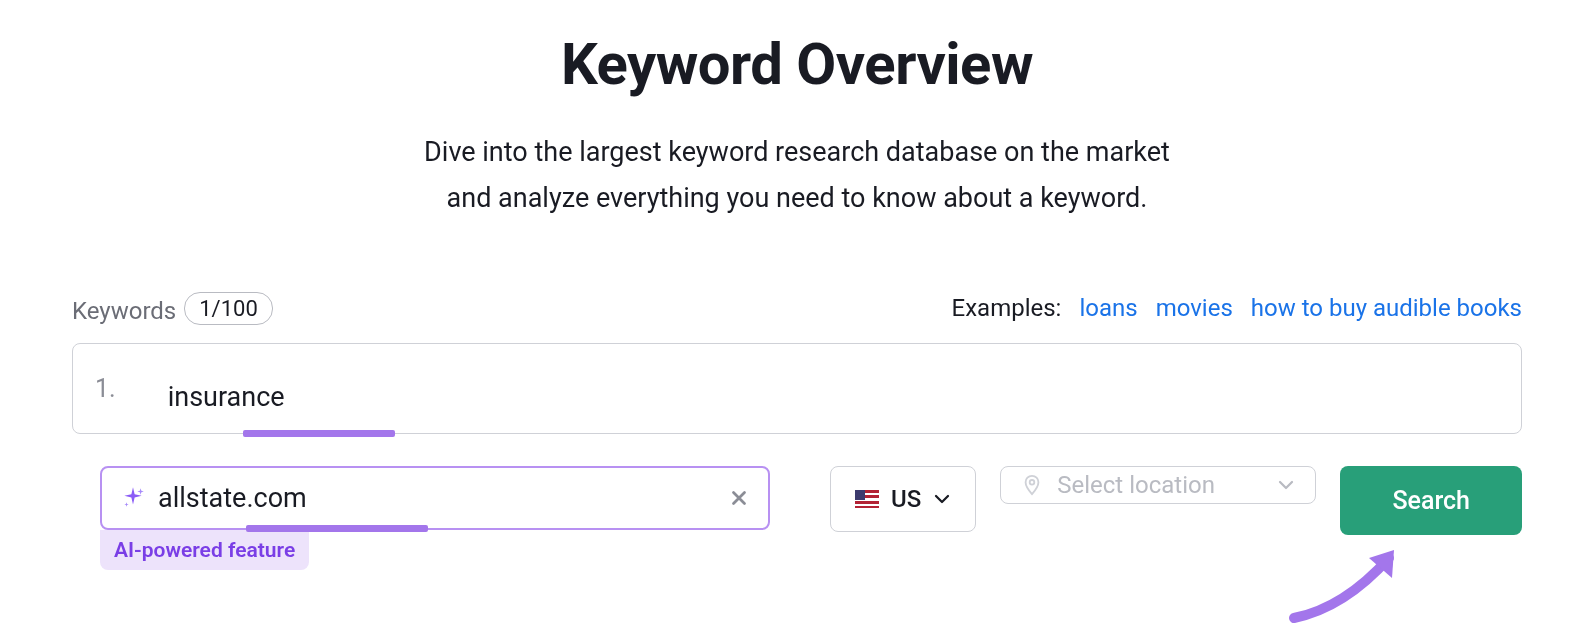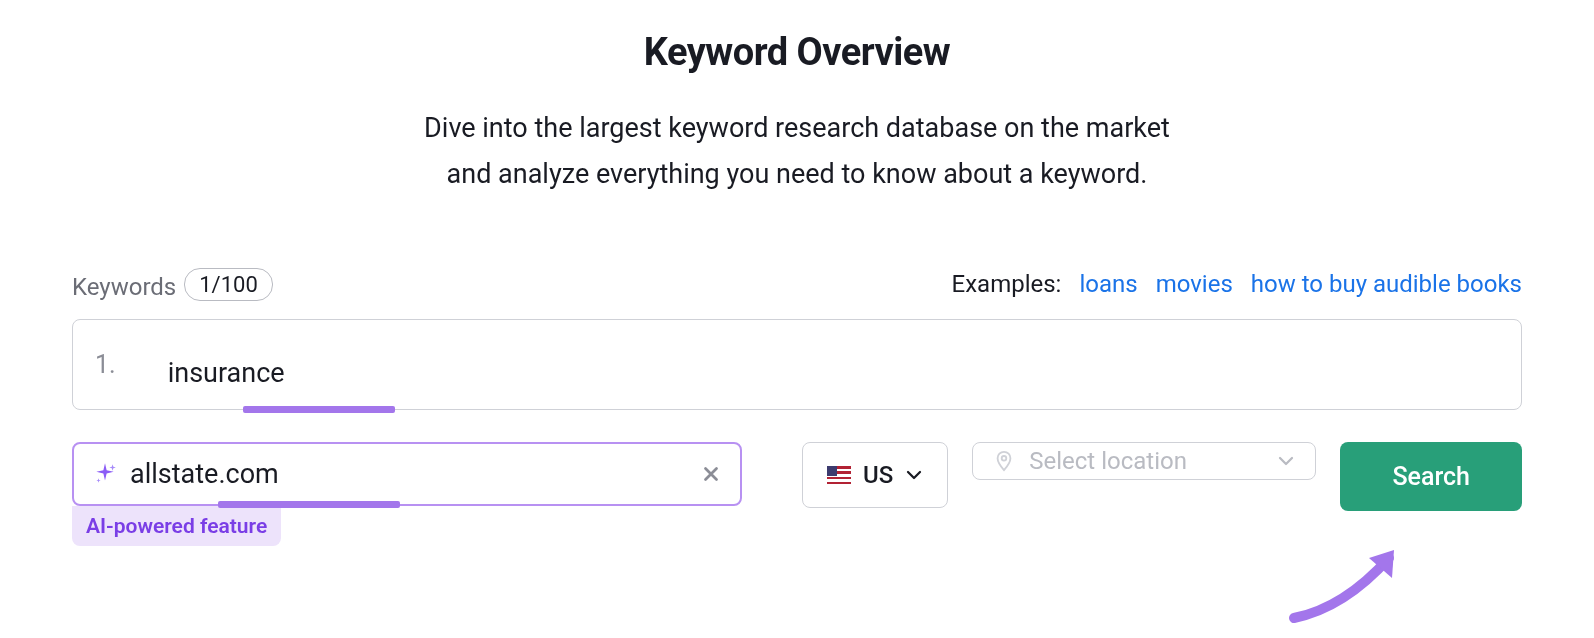--- a/index.html
+++ b/index.html
@@ -12,21 +12,21 @@
       background: #fff;
       width: 1594px;
       height: 638px;
       position: relative;
     }
     .container {
       padding: 30px 72px 0 72px;
     }
     .title {
       text-align: center;
-      font-size: 38px;
+      font-size: 58px;
       font-weight: 700;
       color: #191b23;
       letter-spacing: -0.5px;
       margin-bottom: 32px;
     }
     .subtitle {
       text-align: center;
       font-size: 27px;
       line-height: 1.7;
       color: #191b23;
@@ -102,20 +102,21 @@
       border-radius: 2px;
     }
     .controls-row {
       display: flex;
       align-items: flex-start;
       gap: 24px;
     }
     .domain-block {
       position: relative;
       width: 670px;
+      margin-left: 28px;
     }
     .domain-input-wrap {
       display: flex;
       align-items: center;
       border: 2px solid #b891f2;
       border-radius: 8px;
       padding: 14px 18px;
       background: #fff;
       position: relative;
     }

